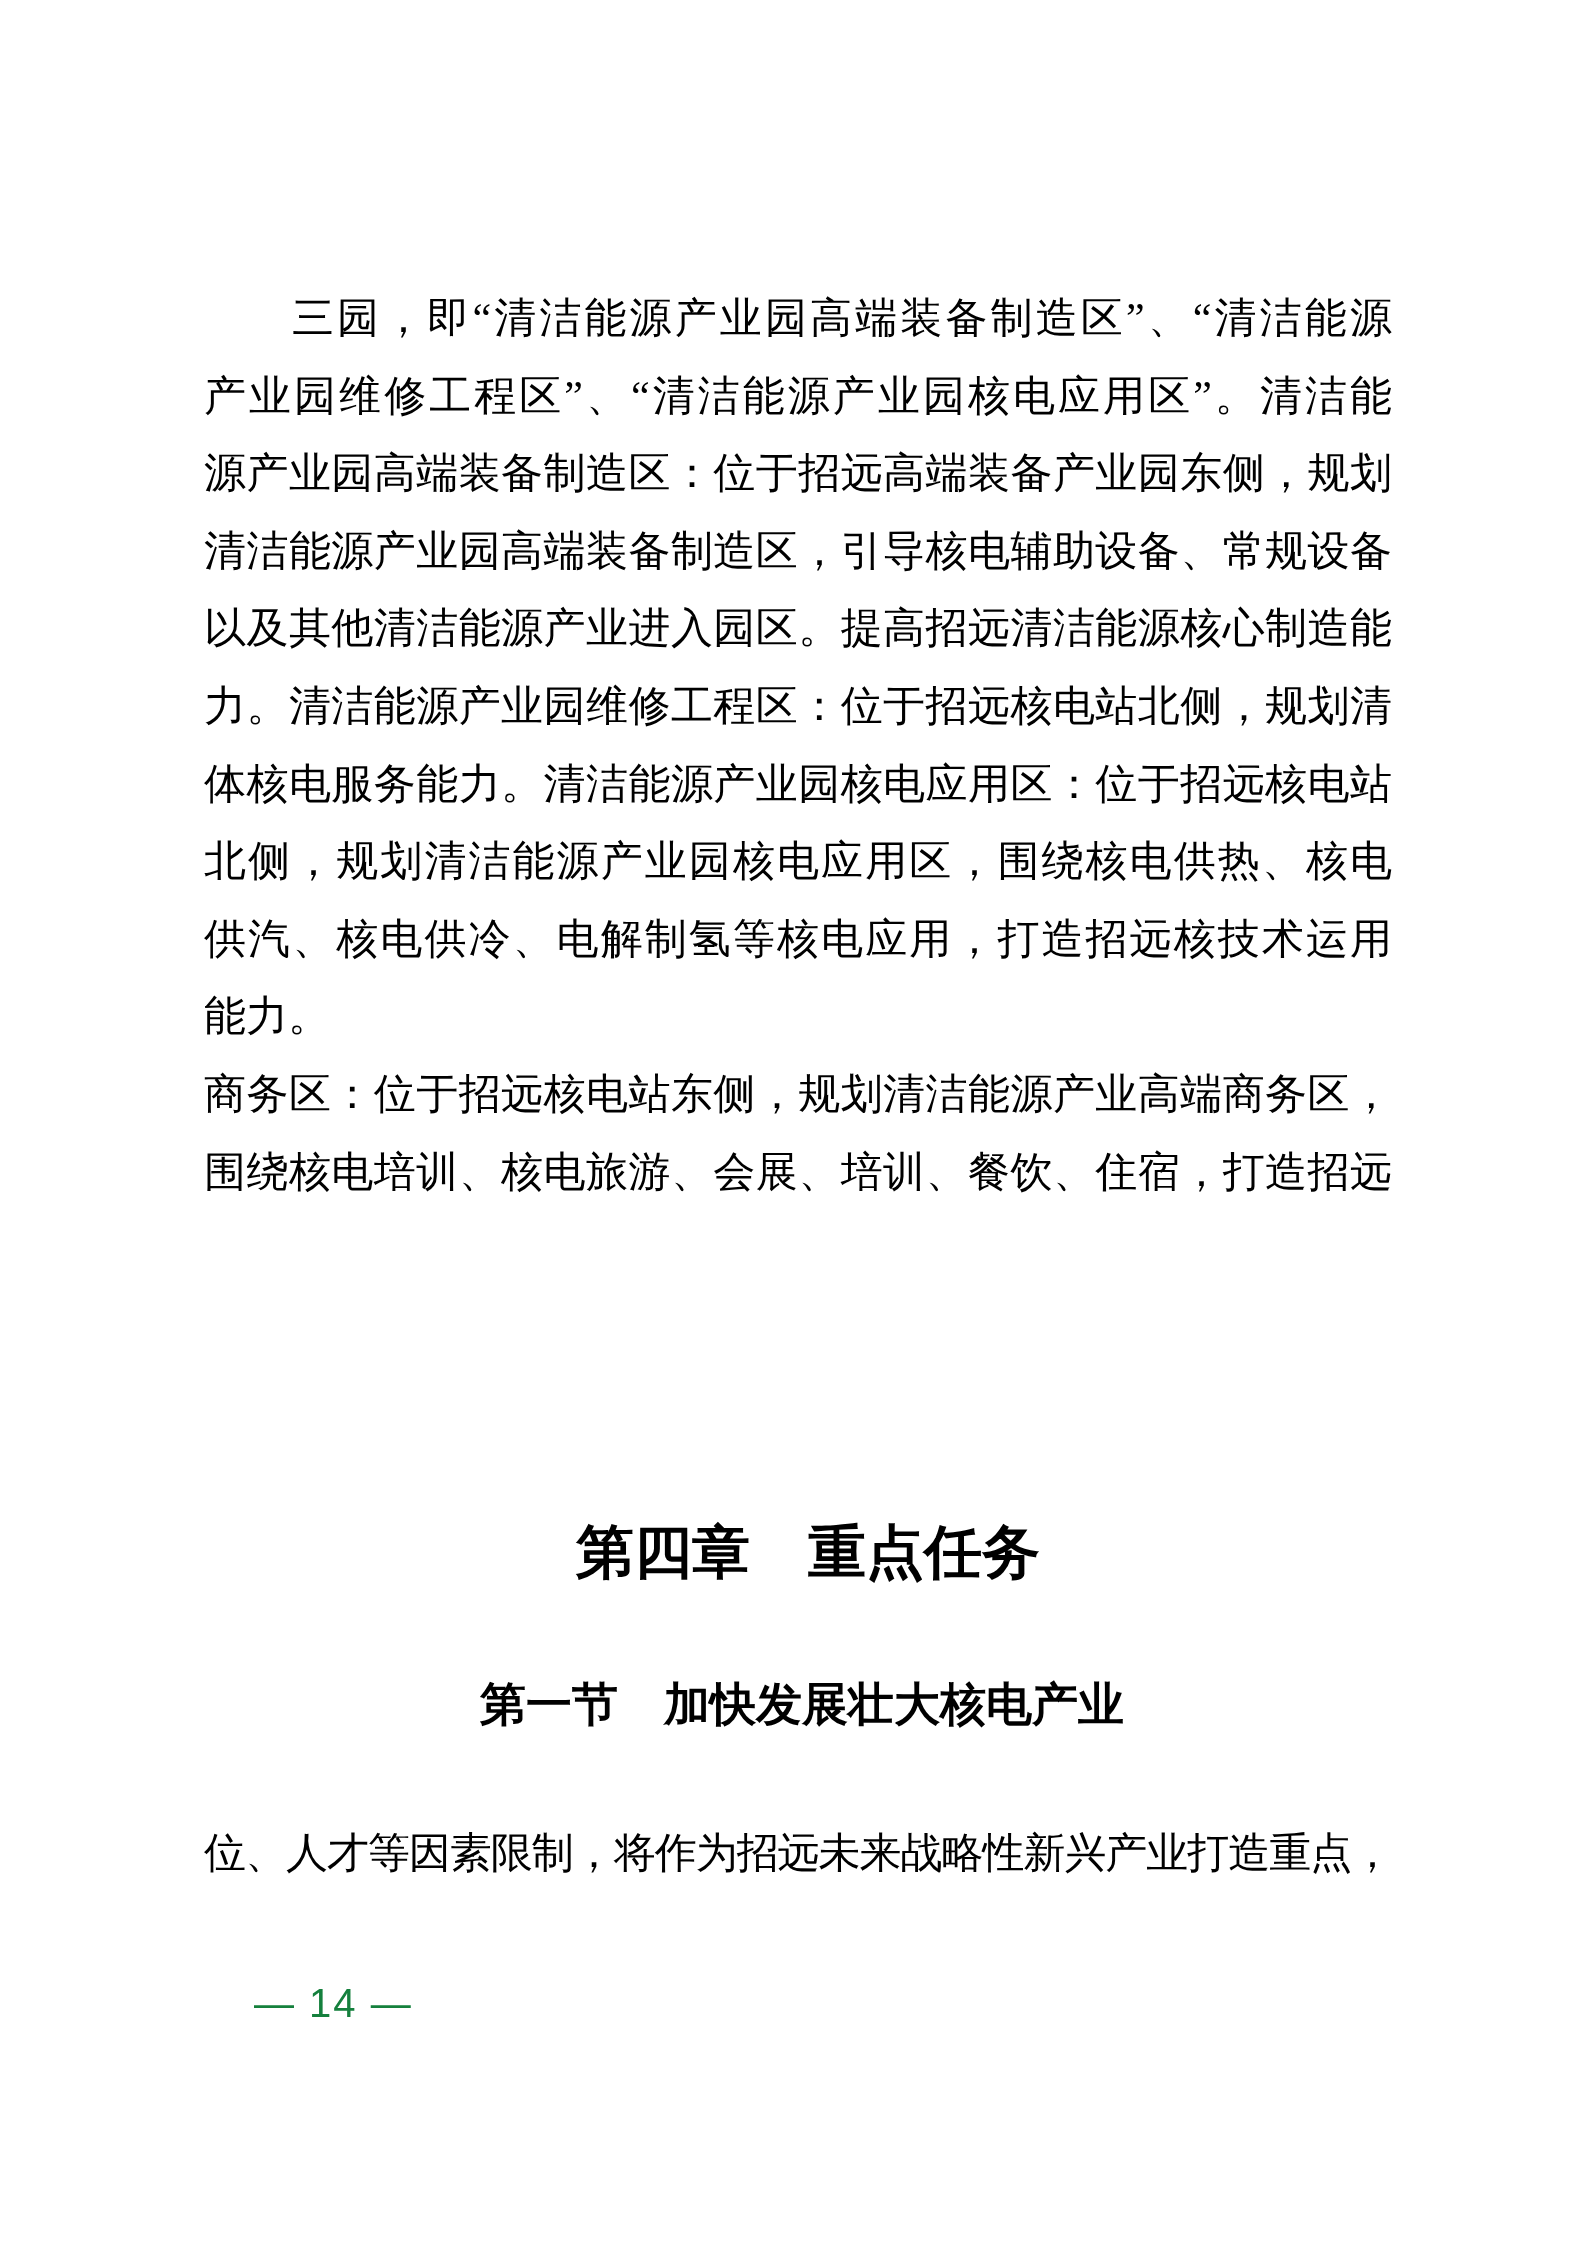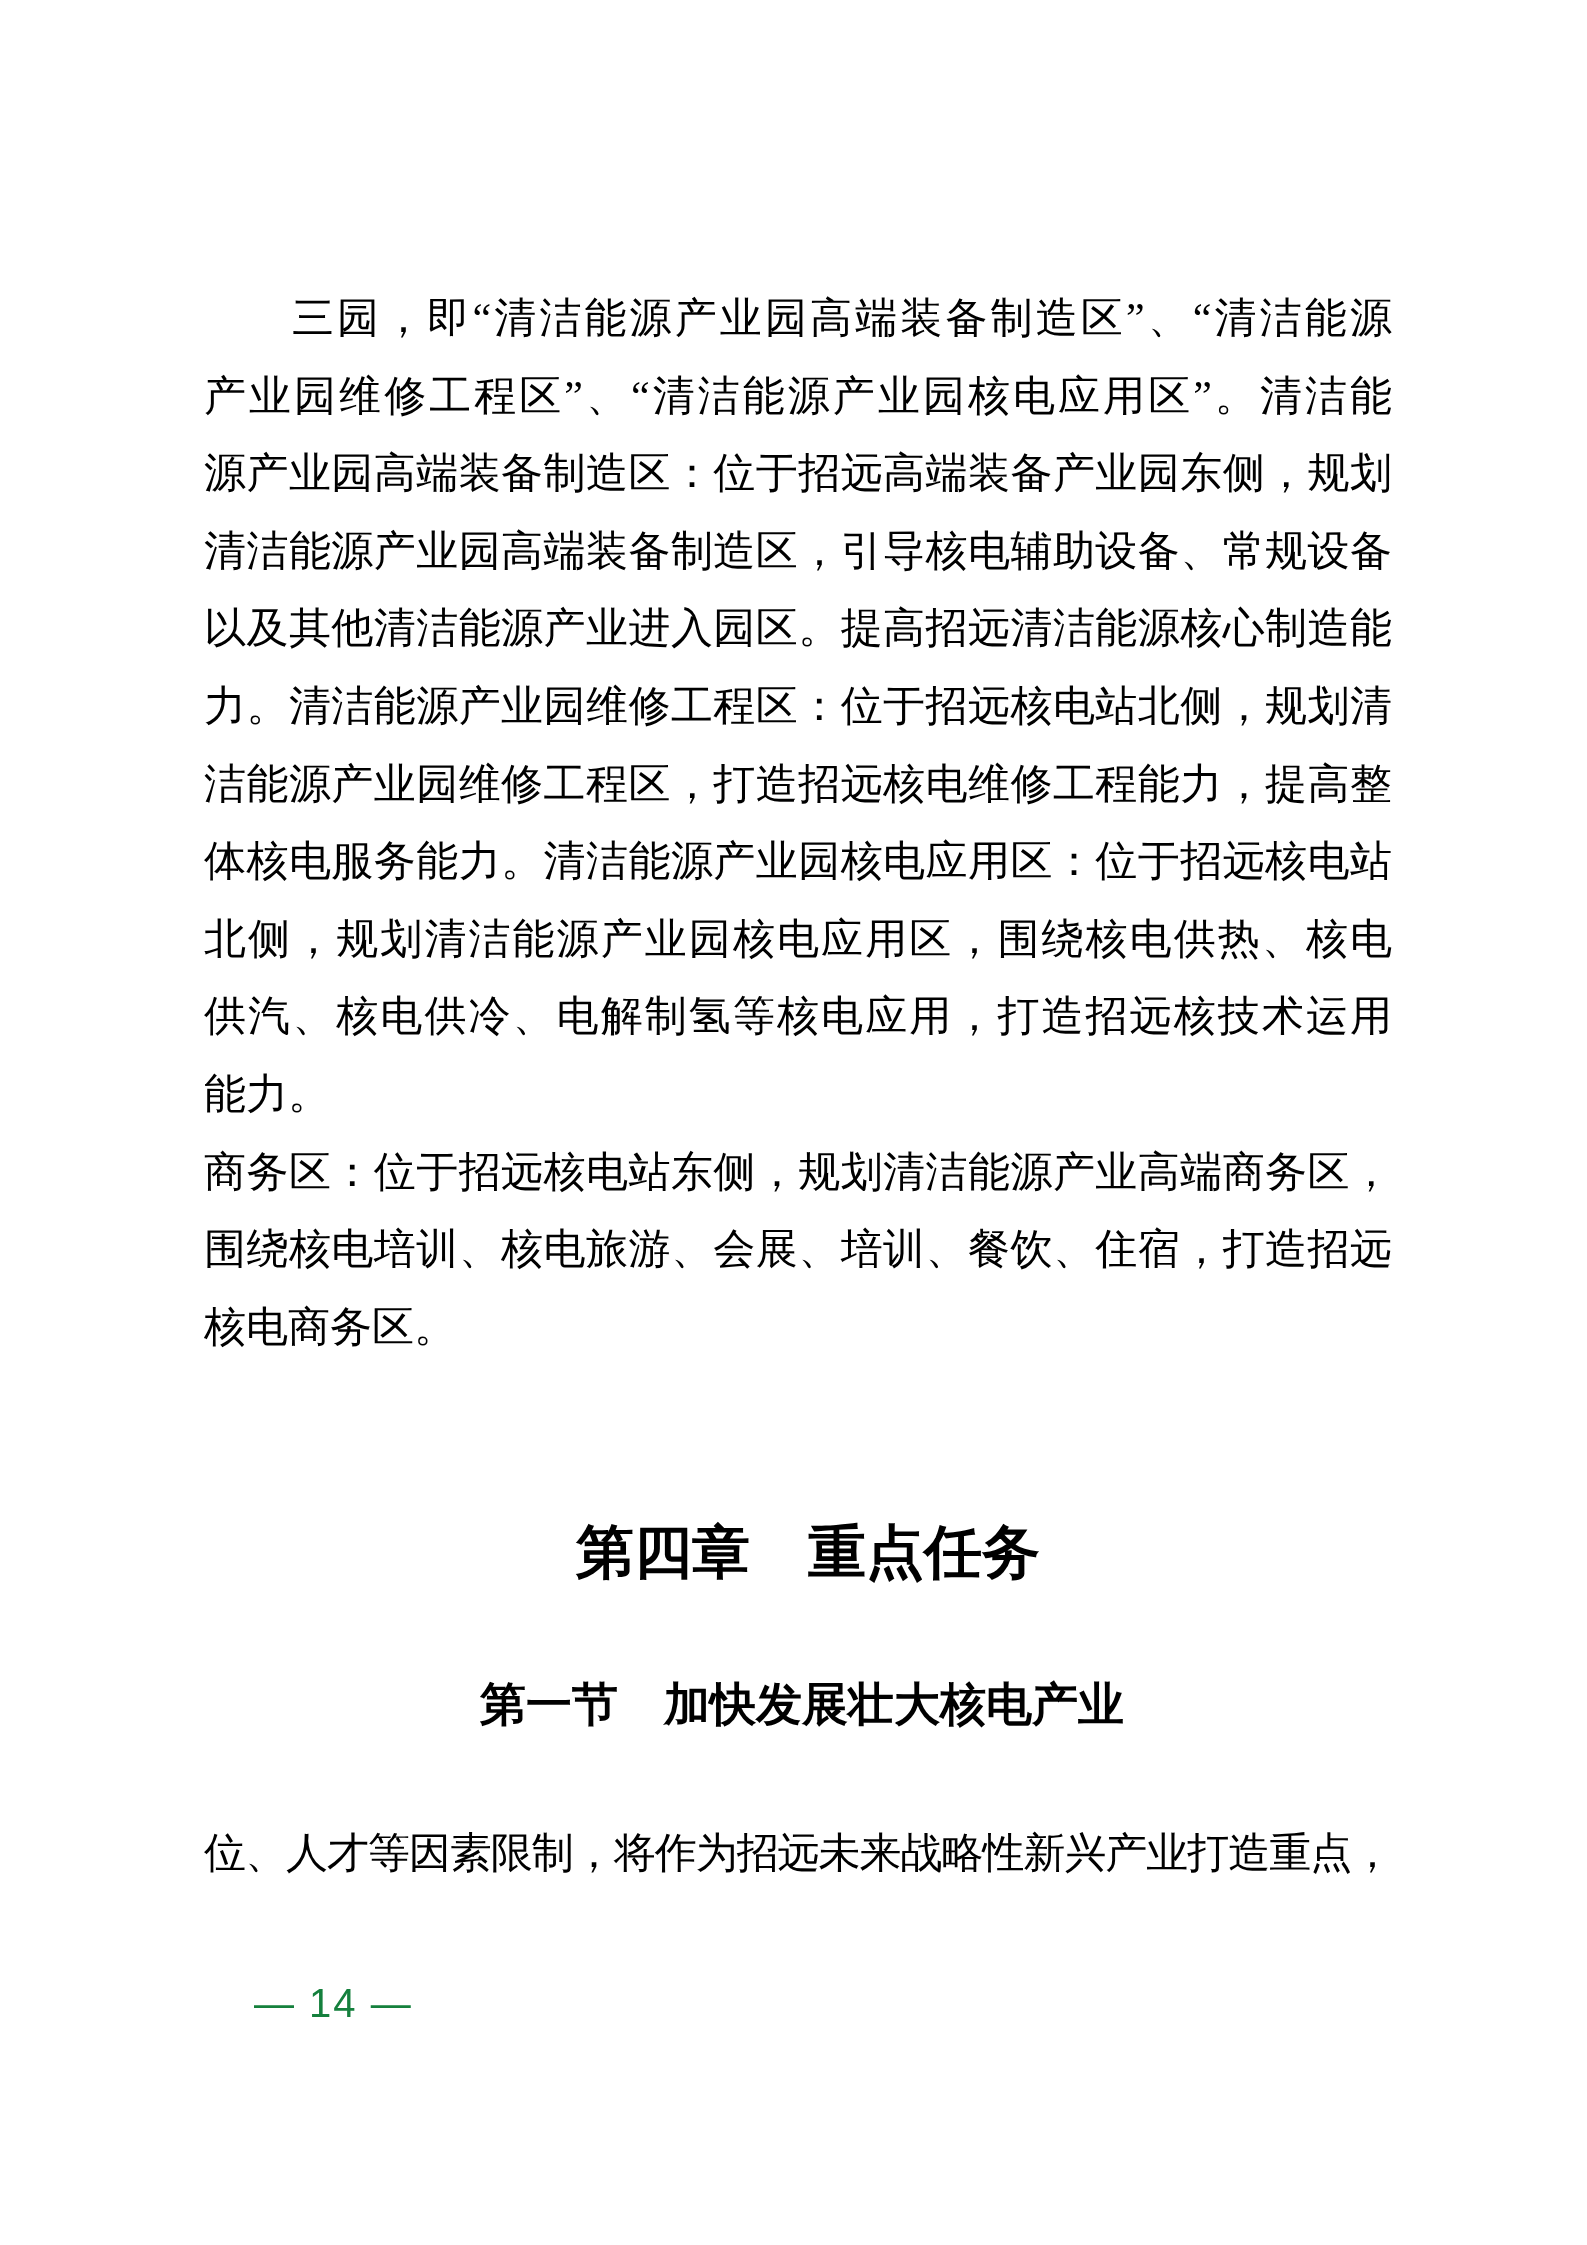--- a/index.html
+++ b/index.html
@@ -86,28 +86,26 @@
 
 <div class="page">
 
   <div class="body-block" id="body-main">
     <div class="line indent">三园，即“清洁能源产业园高端装备制造区”、“清洁能源</div>
     <div class="line">产业园维修工程区”、“清洁能源产业园核电应用区”。清洁能</div>
     <div class="line">源产业园高端装备制造区：位于招远高端装备产业园东侧，规划</div>
     <div class="line">清洁能源产业园高端装备制造区，引导核电辅助设备、常规设备</div>
     <div class="line">以及其他清洁能源产业进入园区。提高招远清洁能源核心制造能</div>
     <div class="line">力。清洁能源产业园维修工程区：位于招远核电站北侧，规划清</div>
-    <div class="line">洁能源产业园维修工程区，打造招远核电维修工程能力，提高整</div>
     <div class="line">体核电服务能力。清洁能源产业园核电应用区：位于招远核电站</div>
     <div class="line">北侧，规划清洁能源产业园核电应用区，围绕核电供热、核电</div>
     <div class="line">供汽、核电供冷、电解制氢等核电应用，打造招远核技术运用</div>
     <div class="line para-end">能力。</div>
     <div class="line">商务区：位于招远核电站东侧，规划清洁能源产业高端商务区，</div>
     <div class="line">围绕核电培训、核电旅游、会展、培训、餐饮、住宿，打造招远</div>
-    <div class="line para-end">核电商务区。</div>
   </div>
 
   <h1 class="chapter-heading">第四章　重点任务</h1>
 
   <h2 class="section-heading">第一节　加快发展壮大核电产业</h2>
 
   <div class="body-block" id="body-para3">
     <div class="line tight">位、人才等因素限制，将作为招远未来战略性新兴产业打造重点，</div>
   </div>
 

